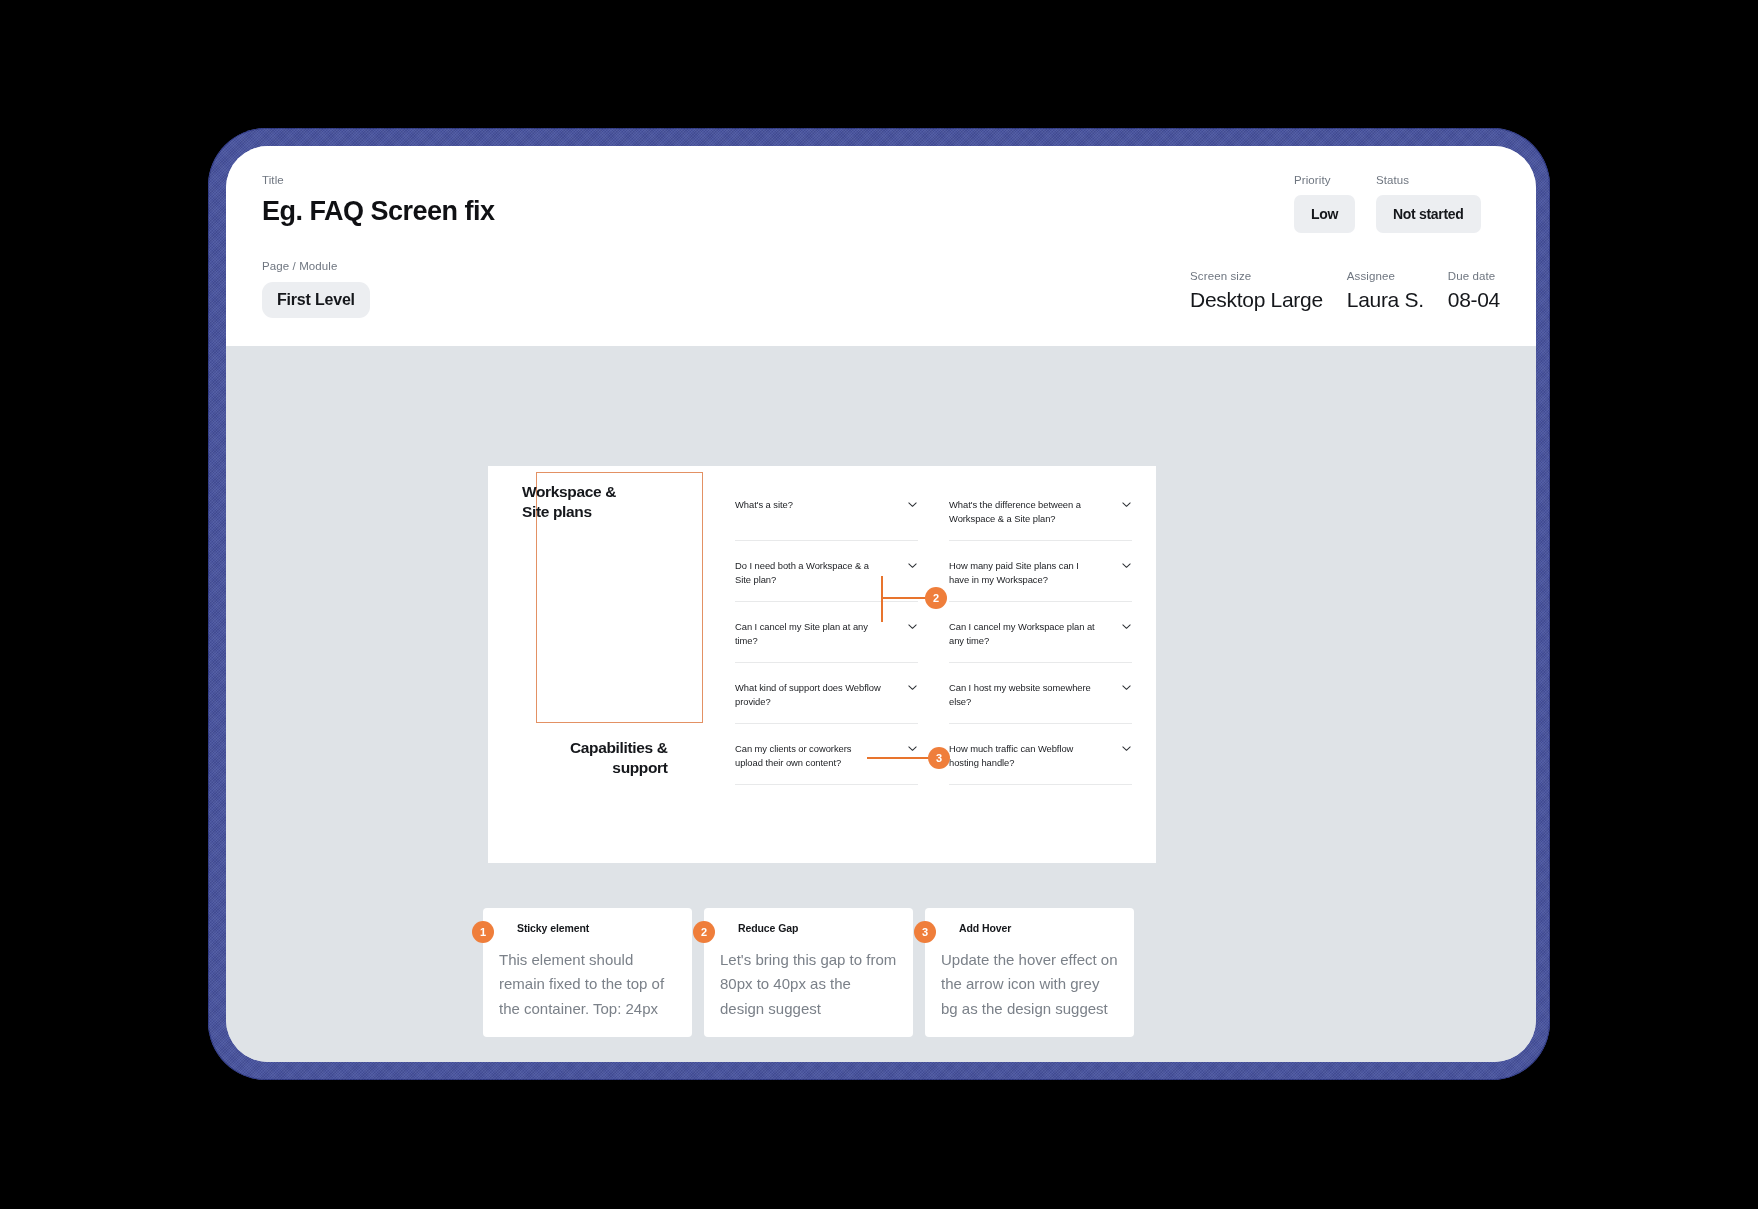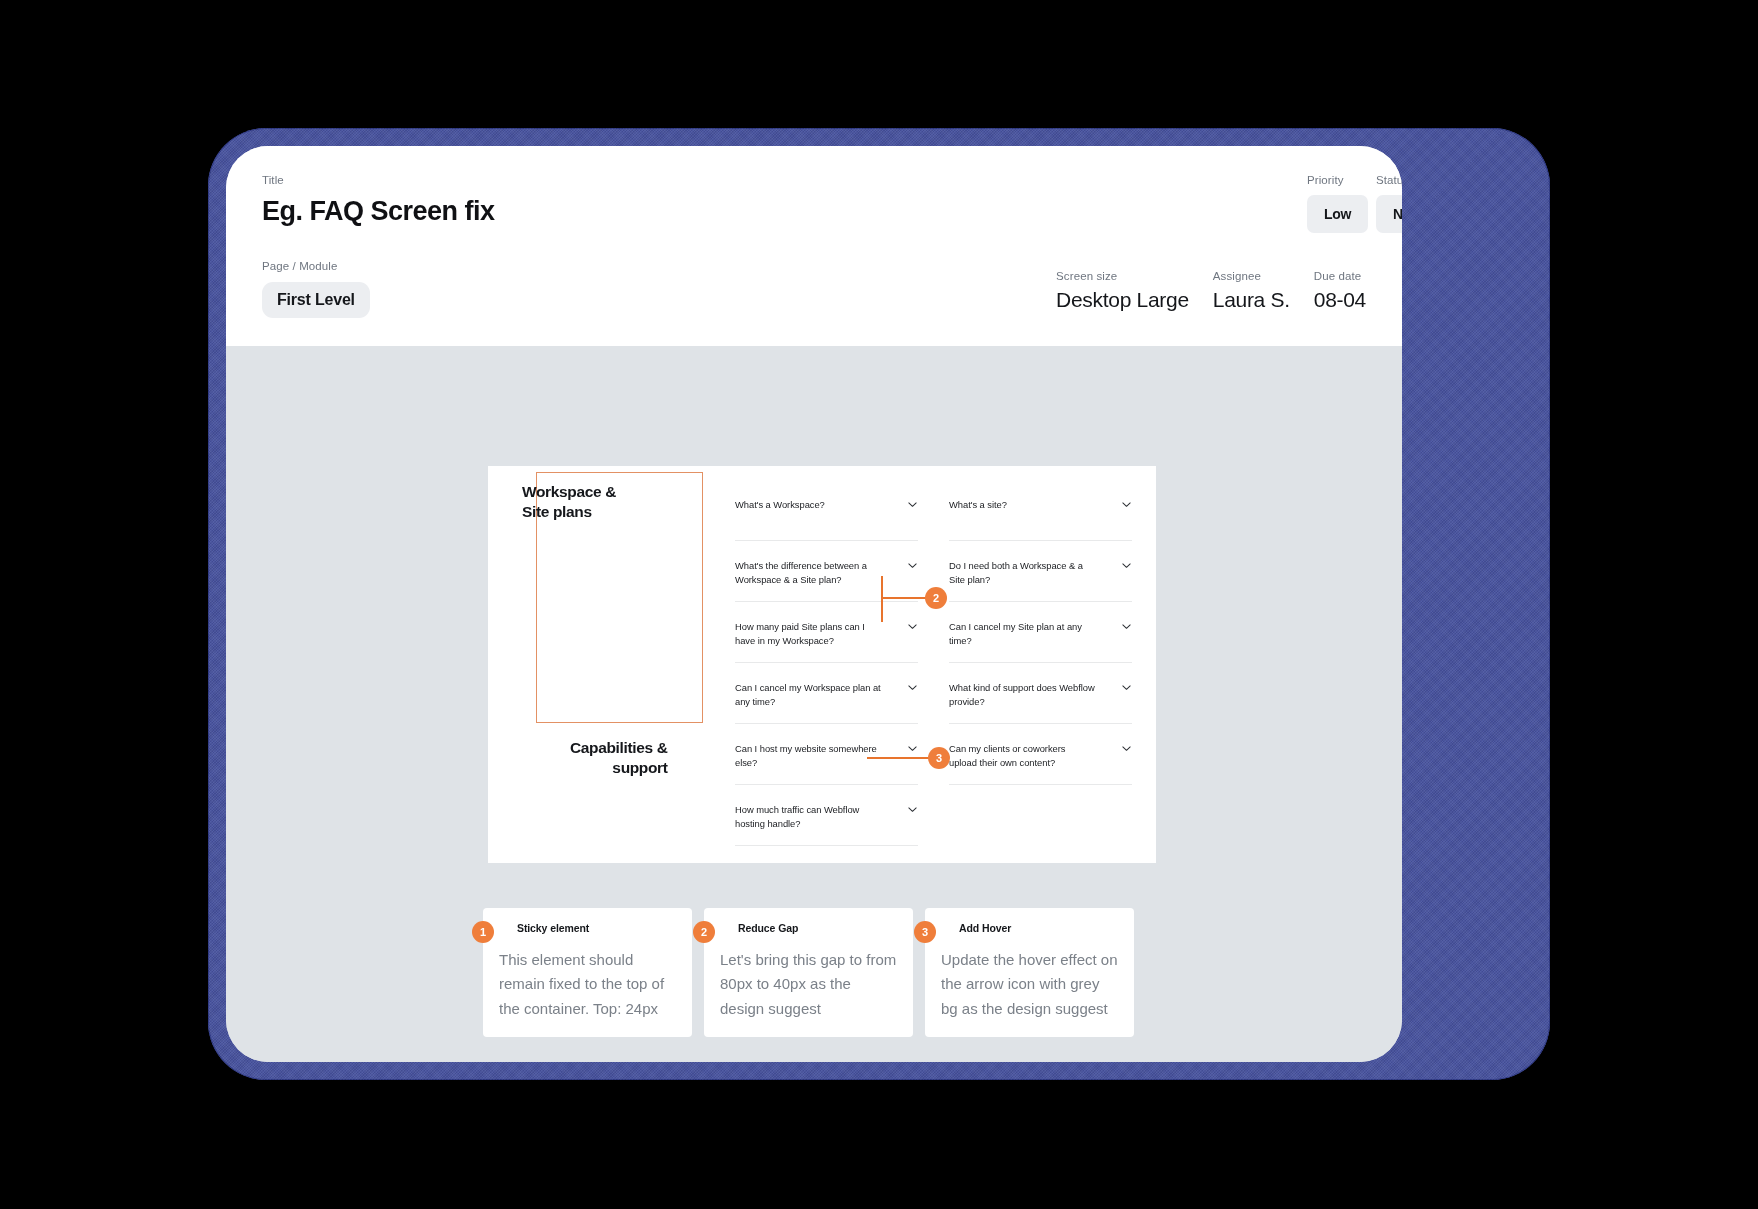--- a/index.html
+++ b/index.html
@@ -41,21 +41,21 @@
       repeating-linear-gradient(45deg, rgba(255,255,255,.055) 0 1px, rgba(0,0,0,0) 1px 2px),
       repeating-linear-gradient(-45deg, rgba(20,24,80,.17) 0 1px, rgba(0,0,0,0) 1px 2px);
     pointer-events: none;
   }
 
   
   #screen {
     position: absolute;
     left: 18px;
     top: 18px;
-    width: 1176px;
+    width: 1310px;
     height: 916px;
     border-radius: 42px;
     background: #dfe3e7;
     overflow: hidden;
   }
 
   
   #header {
     position: relative;
     background: #ffffff;
@@ -87,21 +87,21 @@
     background: #eceef1;
     border-radius: 11px;
     padding: 9px 15px;
     font-size: 16px;
     font-weight: 700;
     color: #15171b;
     letter-spacing: -.2px;
   }
 
   
-  #priority-block { position: absolute; left: 1068px; top: 26px; margin-left: 13px; }
+  #priority-block { position: absolute; left: 1068px; top: 26px; }
   #status-block   { position: absolute; left: 1150px; top: 26px; }
 
   .big-pill {
     margin-top: 7px;
     display: inline-block;
     background: #eceef1;
     border-radius: 7px;
     padding: 11px 17px;
     font-size: 14px;
     font-weight: 700;
@@ -326,28 +326,20 @@
         <div id="faq-panel">
 
           <div id="cat-1-box"></div>
 
           <div class="cat-heading" id="cat-1-heading">Workspace &amp;<br>Site plans</div>
 
           <div class="cat-heading" id="cat-2-heading">Capabilities &amp;<br>support</div>
 
           <div id="faq-grid">
             <div class="faq-item">
-              <span class="faq-q">What's a Workspace?</span>
-              <span class="chev">
-                <svg viewBox="0 0 12 12">
-                    <path d="M2 4.3 L6 8 L10 4.3" fill="none" stroke="#2b2e33" stroke-width="1.1" stroke-linecap="round" stroke-linejoin="round"></path>
-                  </svg>
-              </span>
-            </div>
-            <div class="faq-item">
               <span class="faq-q">What's a site?</span>
               <span class="chev">
                 <svg viewBox="0 0 12 12">
                     <path d="M2 4.3 L6 8 L10 4.3" fill="none" stroke="#2b2e33" stroke-width="1.1" stroke-linecap="round" stroke-linejoin="round"></path>
                   </svg>
               </span>
             </div>
             <div class="faq-item">
               <span class="faq-q">What's the difference between a Workspace &amp; a Site plan?</span>
               <span class="chev">

